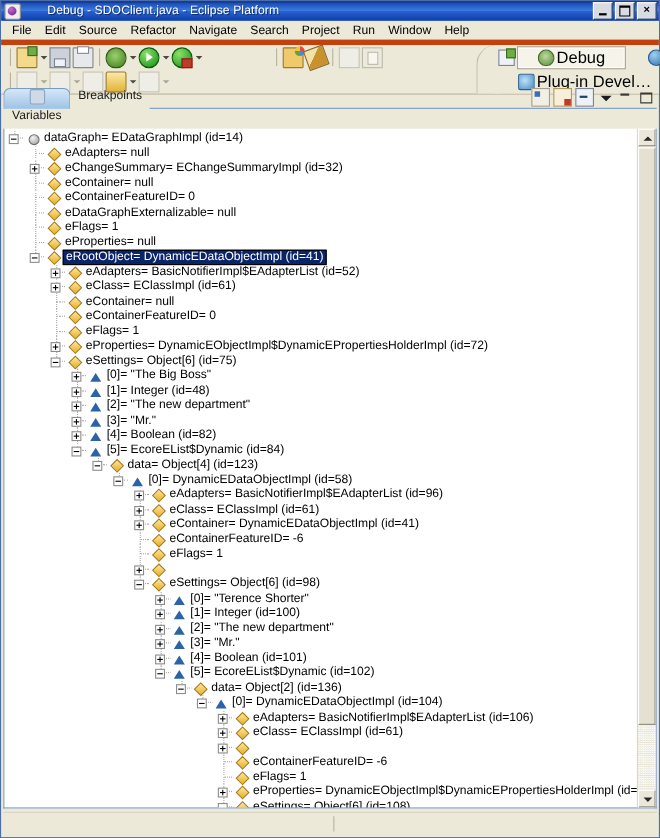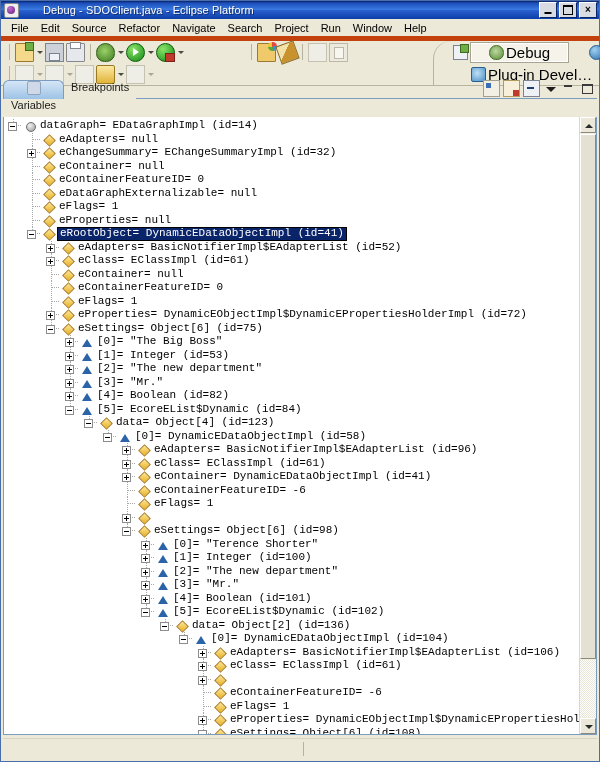--- a/index.html
+++ b/index.html
@@ -180,21 +180,21 @@
     content:"";position:absolute;left:2px;top:4px;
     border-left:5px solid transparent;border-right:5px solid transparent;border-bottom:8px solid #2a63a8;
   }
   
   .icn.circ:after{
     content:"";position:absolute;left:3px;top:3px;width:8px;height:8px;border-radius:50%;
     background:radial-gradient(circle at 35% 30%,#f2f2f2,#9a9a9a);border:1px solid #6d6d6d;
   }
   .lbl{
     font-size:11px;color:#000;padding:0 2px;line-height:13.5px;white-space:nowrap;
-    font-family:Liberation Mono, monospace;
+    font-family:Liberation Sans, sans-serif;
   }
   .row.selected .lbl{
     background:#0a246a;color:#fff;border:1px solid #000;line-height:11.5px;
     padding:0 2px;
   }
 
   
   .vscroll{
     width:16px;flex:0 0 auto;background:#f1efe2;border-left:1px solid #dcd8c8;
     position:relative;
@@ -466,21 +466,21 @@
               <span class="lbl">[0]= "The Big Boss"</span>
             </div>
             <div class="row">
               <div class="indent"></div>
               <div class="indent"></div>
               <div class="indent"></div>
               <div class="exp">
                 <div class="box plus"></div>
               </div>
               <div class="icn tri"></div>
-              <span class="lbl">[1]= Integer  (id=53)</span>
+              <span class="lbl">[1]= Integer  (id=48)</span>
             </div>
             <div class="row">
               <div class="indent"></div>
               <div class="indent"></div>
               <div class="indent"></div>
               <div class="exp">
                 <div class="box plus"></div>
               </div>
               <div class="icn tri"></div>
               <span class="lbl">[2]= "The new department"</span>

